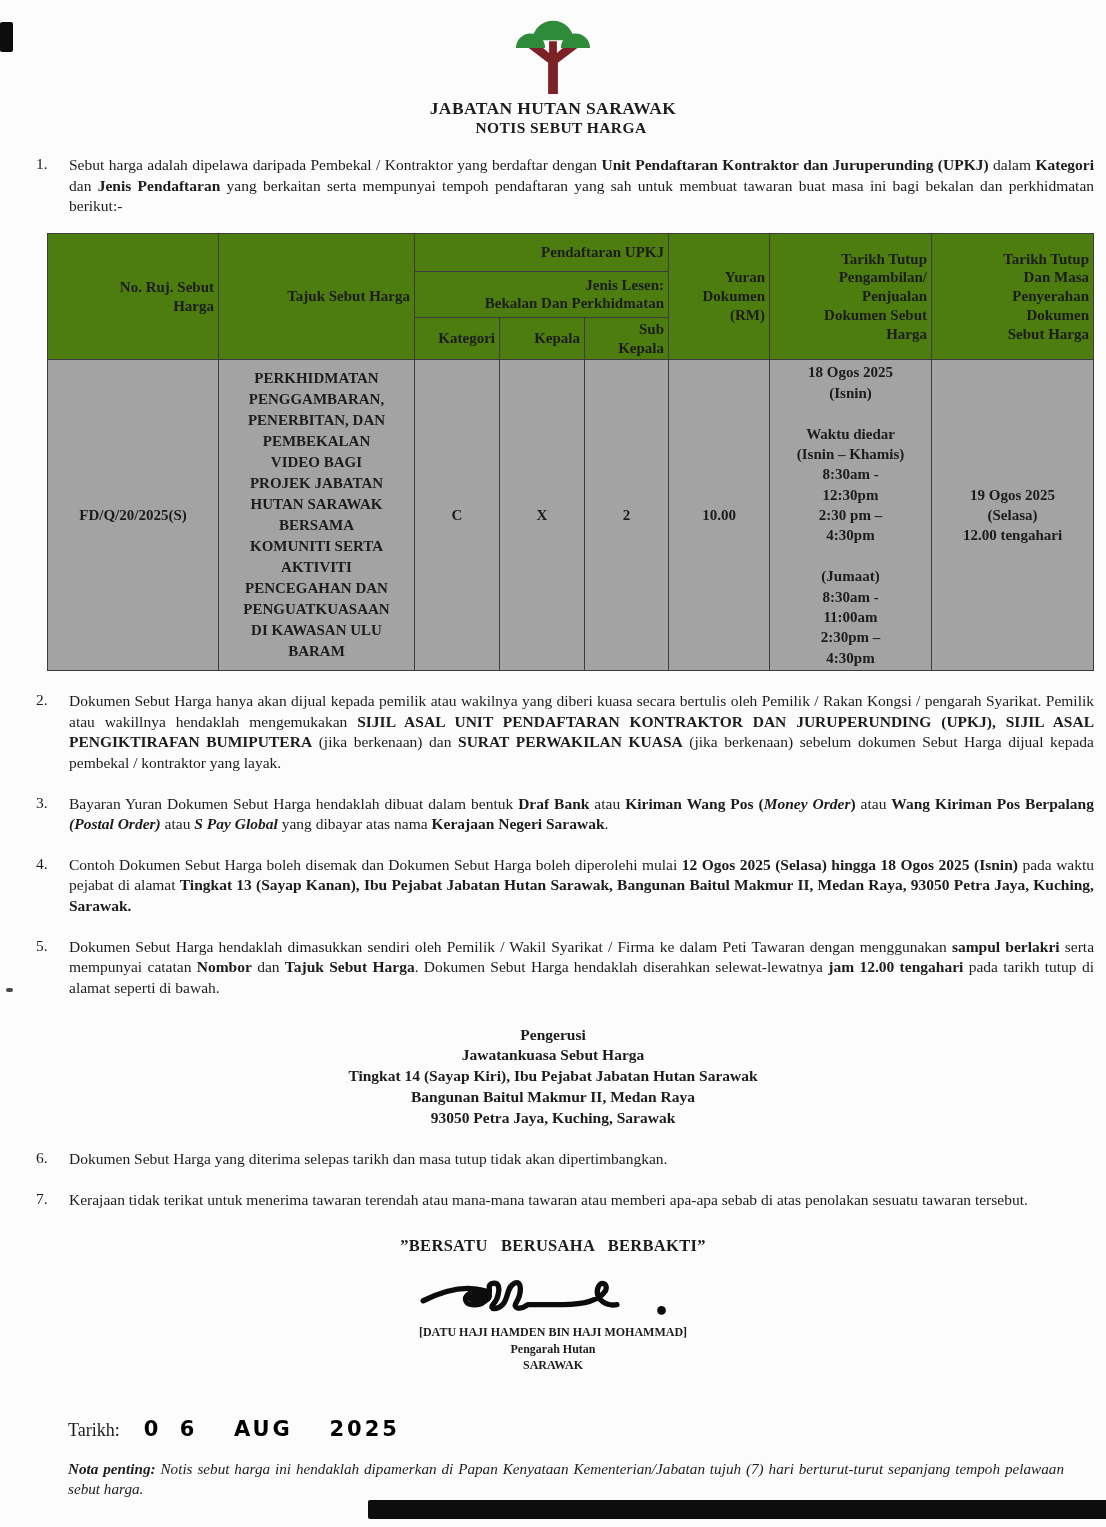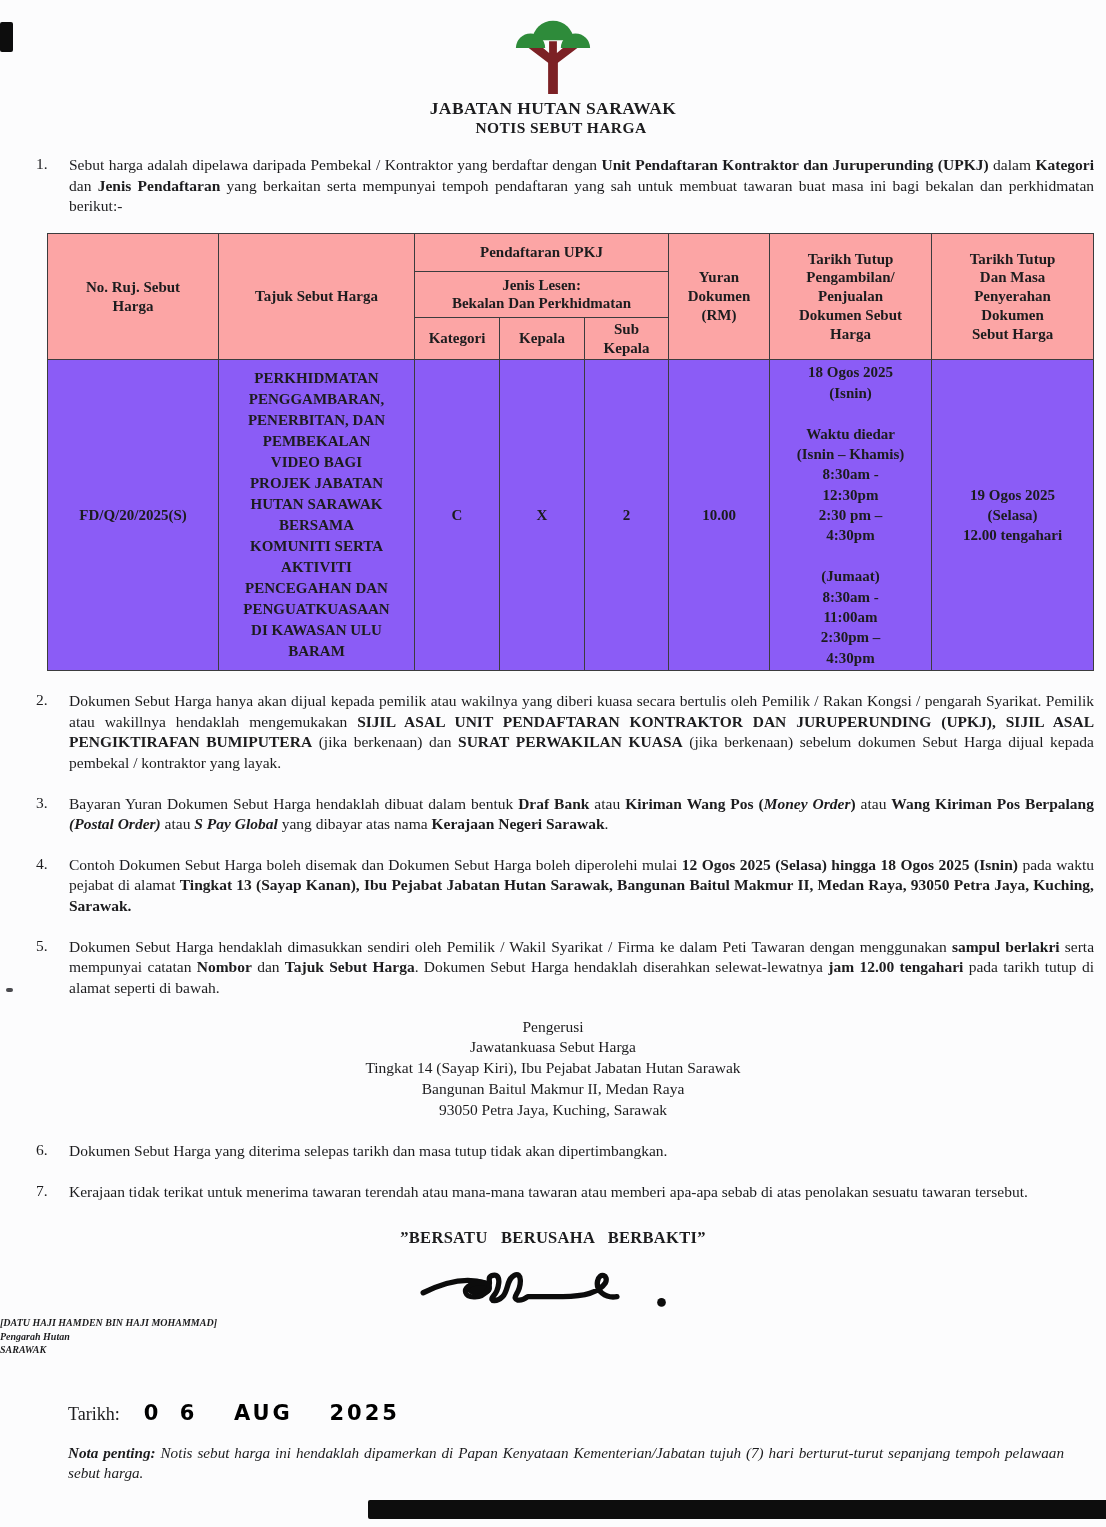--- a/index.html
+++ b/index.html
@@ -30,35 +30,35 @@
   
   table.qt{
     border-collapse:collapse;table-layout:fixed;
     margin:16px 0 0 47px;width:1046px;
   }
   table.qt th,table.qt td{
     border:1.6px solid #3c3c3e;
     font-weight:700;text-align:center;vertical-align:middle;
     padding:2px 4px;box-sizing:border-box;
   }
-  table.qt th{background:#fca5a5;font-size:15px;line-height:1.25;white-space:pre-line;}
-  table.qt td{font-size:15px;background:#8b5cf6;}
+  table.qt th{background:#4d7c0f;font-size:15px;line-height:1.25;white-space:pre-line;text-align:right;}
+  table.qt td{font-size:15px;background:#a3a3a3;}
   .cell-lines{white-space:pre-line;line-height:1.36;}
   td.tajuk{line-height:1.4;}
   tr.hr1 th{height:38px;}
   tr.hr2 th{height:46px;}
   tr.hr3 th{height:42px;}
 
   
-  .address{margin-top:18px;text-align:center;font-weight:400;font-size:15.5px;line-height:1.35;white-space:pre-line;}
+  .address{margin-top:26px;text-align:center;font-weight:700;font-size:15.5px;line-height:1.35;white-space:pre-line;}
   .motto{margin-top:26px;text-align:center;}
   .motto1{font-size:16.5px;font-weight:700;word-spacing:9px;letter-spacing:.3px;}
   .motto2{font-size:15.5px;font-weight:700;font-style:italic;margin-top:2px;}
   .signature-wrap{text-align:center;margin-top:6px;height:62px;}
-  .signblock{font-weight:700;font-size:10px;line-height:1.35;white-space:pre-line;font-style:italic;}
+  .signblock{text-align:center;font-weight:700;font-size:12px;line-height:1.35;white-space:pre-line;}
 
   
   .date-row{margin:44px 0 0 68px;display:flex;align-items:baseline;}
   .date-label{font-size:18px;}
   .date-stamp{
     margin-left:24px;
     font-family:"DejaVu Sans", sans-serif;
     font-weight:700;font-size:21px;
     color:#000000;letter-spacing:3px;word-spacing:8px;
     white-space:pre;

